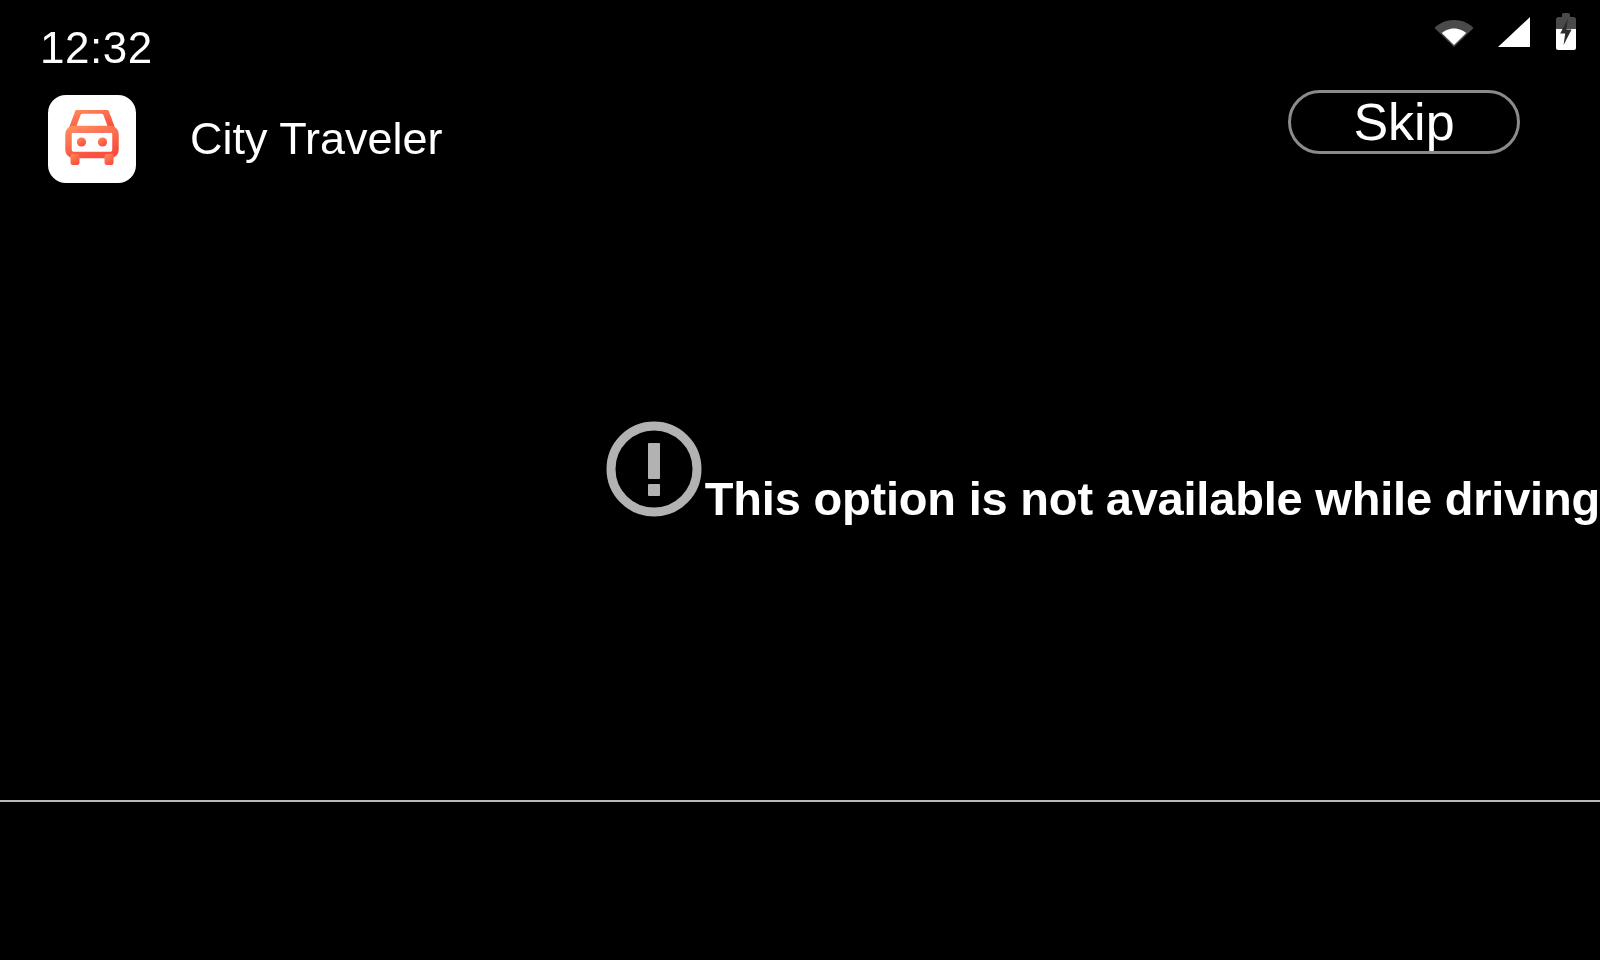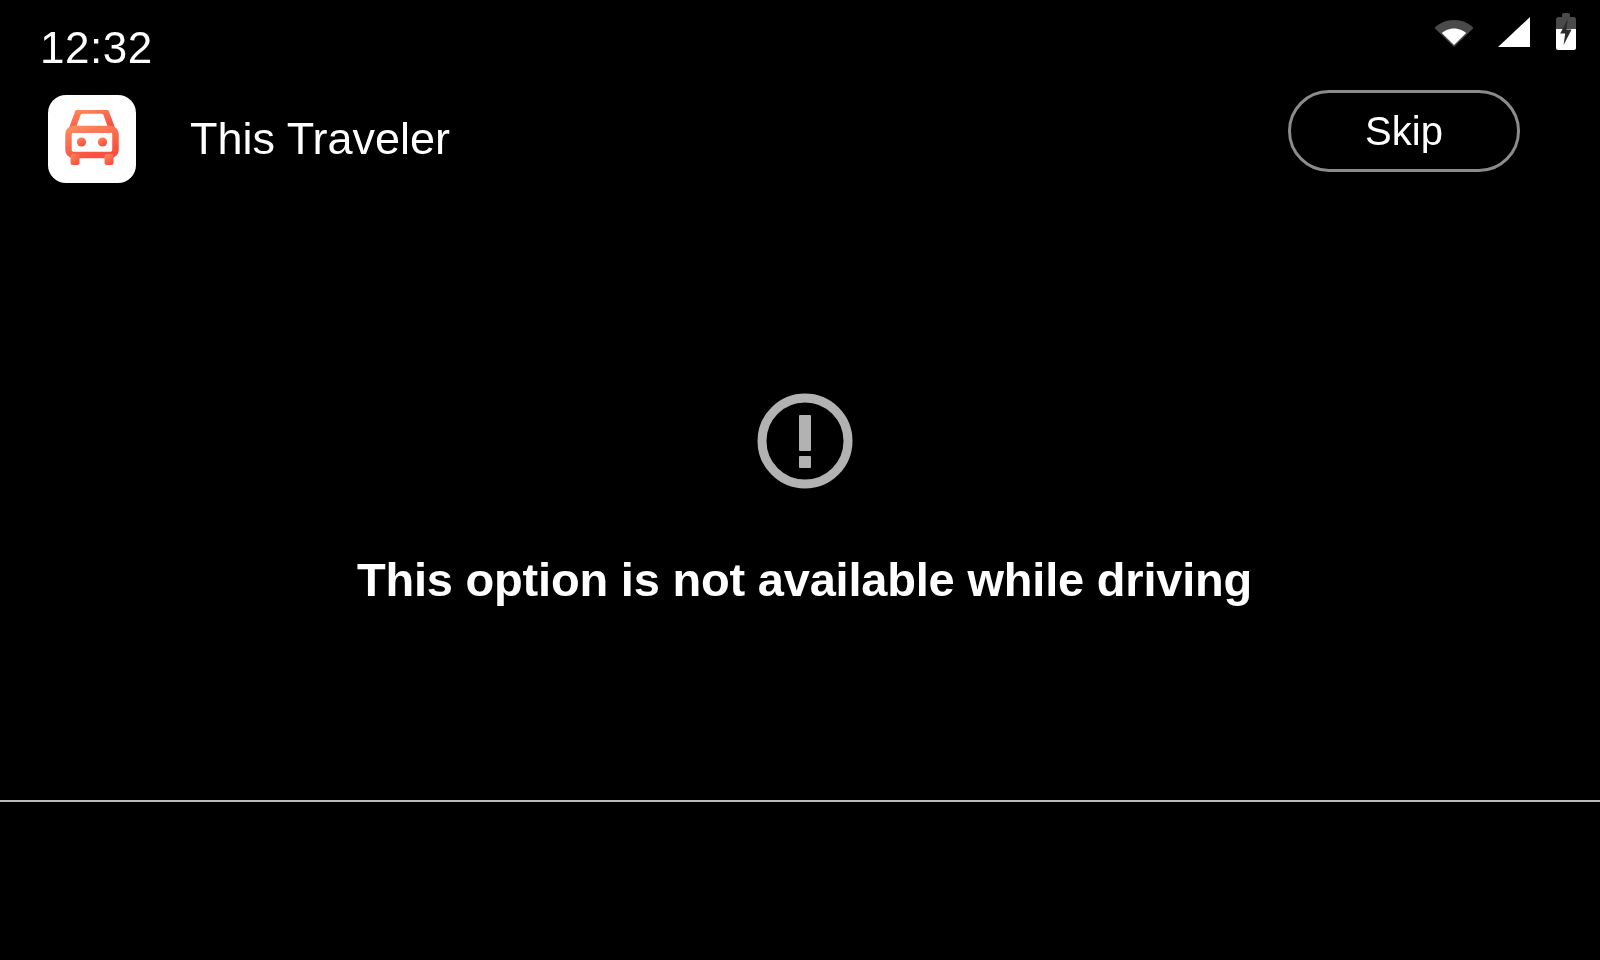--- a/index.html
+++ b/index.html
@@ -45,37 +45,37 @@
     display:flex; align-items:center; justify-content:center;
   }
   #app-title {
     position:absolute; left:190px; top:32px;
     font-size:45px; font-weight:400; color:#ffffff;
     line-height:82px;
     white-space:nowrap;
   }
   #skip-button {
     position:absolute; right:80px; top:24px;
-    width:232px; height:82px;
+    width:232px; height:64px;
     border:3px solid #8b8b8b;
     border-radius:41px;
     background:transparent;
     color:#ffffff;
-    font-size:40px; font-weight:400;
+    font-size:52px; font-weight:400;
     font-family:"Liberation Sans", sans-serif;
     display:flex; align-items:center; justify-content:center;
     cursor:pointer;
   }
 
   
   #main-content {
     position:absolute; left:0; top:196px;
     width:1600px; height:605px;
-    display:flex; flex-direction:column;
-    align-items:center; justify-content:center;padding-left:9px;
+    display:flex; flex-direction:row;
+    align-items:center; justify-content:flex-end;padding-left:9px;
   }
   #error-icon {
     width:102px; height:102px;
     margin-bottom:60px;
   }
   #error-message {
     font-size:47px; font-weight:bold; color:#ffffff;
     text-align:center;
     letter-spacing:-0.2px;
   }
@@ -137,21 +137,21 @@
         </defs>
         <path d="M17.5 4 C18.3 1.6 20.2 0.5 22.6 0.5 L41.4 0.5 C43.8 0.5 45.7 1.6 46.5 4 L52.2 19.5 L52.2 19.5 L11.8 19.5 Z" fill="none" stroke="url(#carGrad)" stroke-width="6.5" stroke-linejoin="round"></path>
         <rect x="8.5" y="19" width="47" height="26" rx="5" fill="none" stroke="url(#carGrad)" stroke-width="6.5"></rect>
         <rect x="10.5" y="44" width="9" height="11" rx="2.5" fill="url(#carGrad)"></rect>
         <rect x="44.5" y="44" width="9" height="11" rx="2.5" fill="url(#carGrad)"></rect>
         <circle cx="21.5" cy="32" r="4.6" fill="url(#carGrad)"></circle>
         <circle cx="42.5" cy="32" r="4.6" fill="url(#carGrad)"></circle>
       </svg>
     </div>
 
-    <div id="app-title">This Traveler</div>
+    <div id="app-title">City Traveler</div>
 
     <div id="skip-button">Skip</div>
   </div>
 
   <div id="main-content">
     <div id="error-icon">
       <svg width="102" height="102" viewBox="0 0 102 102">
         <circle cx="51" cy="51" r="43" fill="none" stroke="#b2b2b2" stroke-width="9"></circle>
         <rect x="45" y="25" width="12" height="36" rx="1" fill="#b2b2b2"></rect>
         <rect x="45" y="66" width="12" height="12" rx="1" fill="#b2b2b2"></rect>

